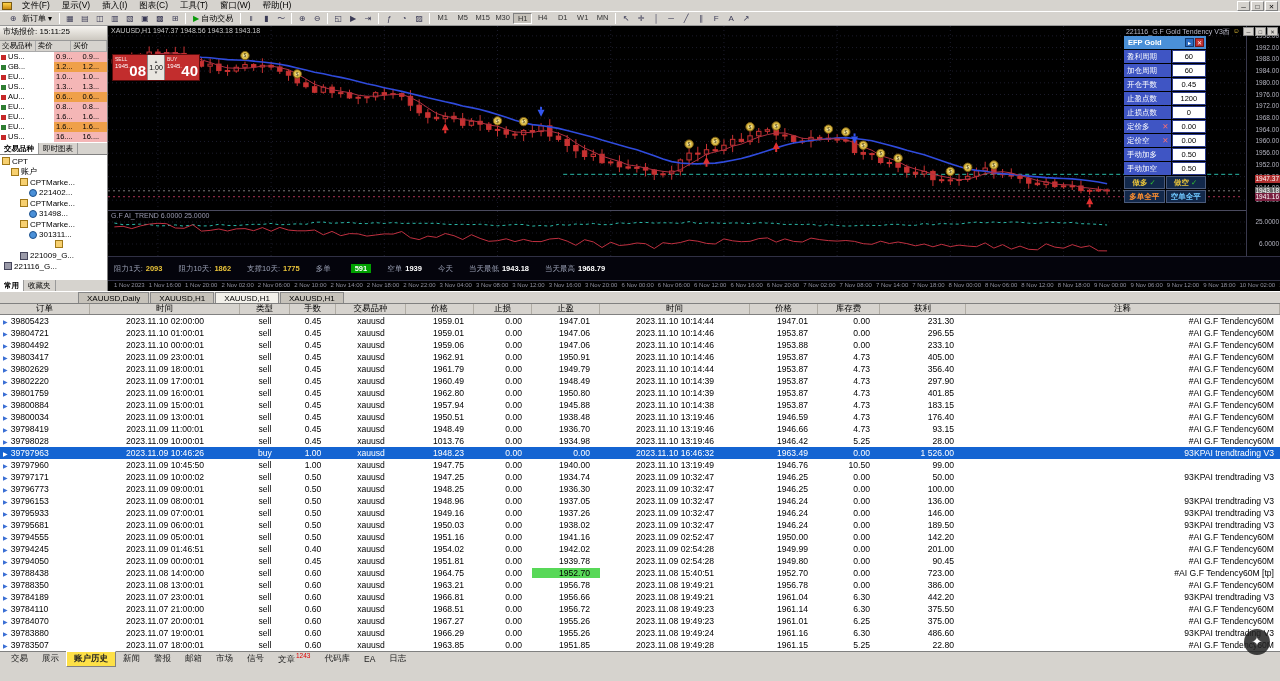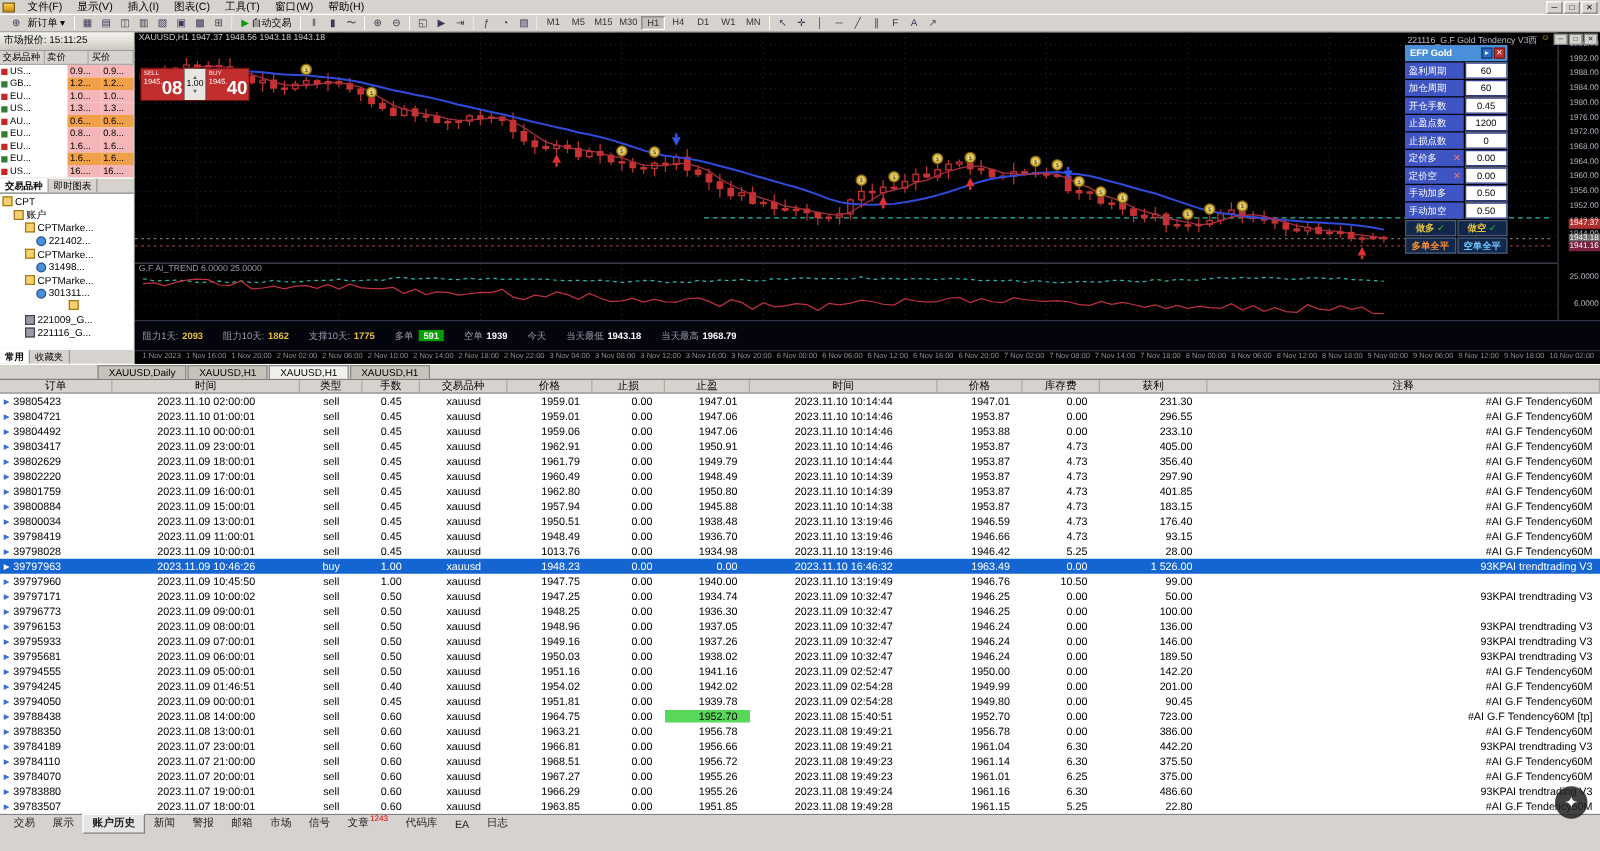--- a/index.html
+++ b/index.html
@@ -53,21 +53,21 @@
 .smiley{color:#e8c33a}
 .ind-label{position:absolute;top:1px;left:3px;color:#9a9ab0;font-size:7px}
 .scale{width:34px;position:relative;background:#000;border-left:1px solid #3a3a4e;font-size:6.5px;color:#b4b4c0}
 .scale-label{position:absolute;right:1px;white-space:nowrap}
 .scale-marker{position:absolute;right:0;color:#fff;padding:0 1px;font-size:6.5px;line-height:8px}
 .info-panel{height:24px;background:#04040c;border-top:1px solid #303044;display:flex;flex-direction:column;justify-content:center;padding-left:6px;gap:1px;overflow:hidden}
 .info-row{display:flex;gap:16px;font-size:7.5px;color:#9aa0b4;align-items:center;white-space:nowrap}
 .info-row b{color:#fff}
 .iv{color:#e8c33a;font-weight:bold;margin-left:3px}
 .iv-w{color:#fff;font-weight:bold;margin-left:3px}
-.iv-green{background:#00a000;color:#fff;padding:0 4px;font-weight:bold;margin-left:4px}
+.iv-green{background:#00a000;color:#fff;padding:0 4px;font-weight:bold;margin-left:20px}
 .time-axis{height:11px;background:#000;border-top:1px solid #303044;display:flex;justify-content:space-between;overflow:hidden;color:#8f8f9f;font-size:6px;padding:1px 38px 0 6px;white-space:nowrap}
 .time-axis span{margin-right:4px}
 
 .oneclick{position:absolute;top:28px;left:4px;width:88px;display:flex;border:1px solid #5a0d0d;height:27px;z-index:4}
 .oc-side{width:34px;background:#c22d2d;color:#fff;position:relative;overflow:hidden}
 .oc-lbl{font-size:5px;position:absolute;top:1px;left:2px;opacity:.9}
 .oc-small{font-size:6px;position:absolute;top:8px;left:2px}
 .oc-big{font-size:15px;font-weight:bold;position:absolute;top:7px;right:1px}
 .oc-mid{flex:1;background:#e8e6e0;display:flex;flex-direction:column;align-items:center;justify-content:center;font-size:7px;border-left:1px solid #888;border-right:1px solid #888}
 .oc-spin{font-size:4.5px;color:#555;line-height:4px}
@@ -110,21 +110,21 @@
 .c9{width:68px;justify-content:flex-end;padding-right:10px}
 .c10{width:62px;justify-content:flex-end;padding-right:10px}
 .c11{width:86px;justify-content:flex-end;padding-right:12px}
 .c12{flex:1;justify-content:flex-end;padding-right:6px}
 .arrow{color:#3b6fd4;font-size:6px;margin:0 3px 0 1px}
 .sel .arrow{color:#fff}
 .tp-cell{background:#58d858;color:#000}
 
 .bottom-tabs{height:14px;background:#d6d3ce;border-top:1px solid #808080;display:flex;align-items:center;padding-left:4px;font-size:8.5px}
 .btab{padding:1px 7px;color:#222;white-space:nowrap}
-.btab.active{background:#e5e5e5;border:1px solid;border-color:#fff #808080 #808080 #fff;font-weight:bold}
+.btab.active{background:#fde047;border:1px solid;border-color:#fff #808080 #808080 #fff;font-weight:bold}
 .badge{color:#d00;font-size:6.5px;vertical-align:super;margin-left:1px}
 .statusbar{height:15px;display:flex;gap:2px;background:#d6d3ce;border-top:1px solid #fff;padding:1px 2px;font-size:8.5px}
 .sb{border:1px solid;border-color:#808080 #fff #fff #808080;padding:0 4px;display:flex;align-items:center;white-space:nowrap}
 .sb-help{flex:1}
 .bars{display:inline-flex;align-items:flex-end;gap:1px;margin-right:3px}
 .bars i{display:block;width:2px;background:#0a9a0a}
 
 .watermark{position:absolute;bottom:26px;right:10px;display:flex;align-items:center;gap:6px;z-index:30;opacity:.85}
 .wm-logo{width:26px;height:26px;border-radius:50%;background:#222;color:#fff;font-size:13px;line-height:26px;text-align:center}
 .wm-text{font-size:24px;font-weight:bold;color:#2f2f2f;text-shadow:1px 1px 0 rgba(255,255,255,.6)}
@@ -322,21 +322,21 @@
               <span>301311...</span>
             </div>
             <div class="tree-row" style="padding-left: 11px; flex-direction: column;">
               <span class="tree-icon icon-folder"></span>
               <span>EA交易</span>
             </div>
             <div class="tree-row" style="padding-left: 20px;">
               <span class="tree-icon icon-ea"></span>
               <span>221009_G...</span>
             </div>
-            <div class="tree-row" style="padding-left: 20px;">
+            <div class="tree-row" style="padding-left: 4px;">
               <span class="tree-icon icon-ea"></span>
               <span>221116_G...</span>
             </div>
           </div>
         <div class="mini-tabs" id="navTabs">
             <span class="mini-tab active">常用</span>
             <span class="mini-tab">收藏夹</span>
           </div>
       </div>
     </div>

